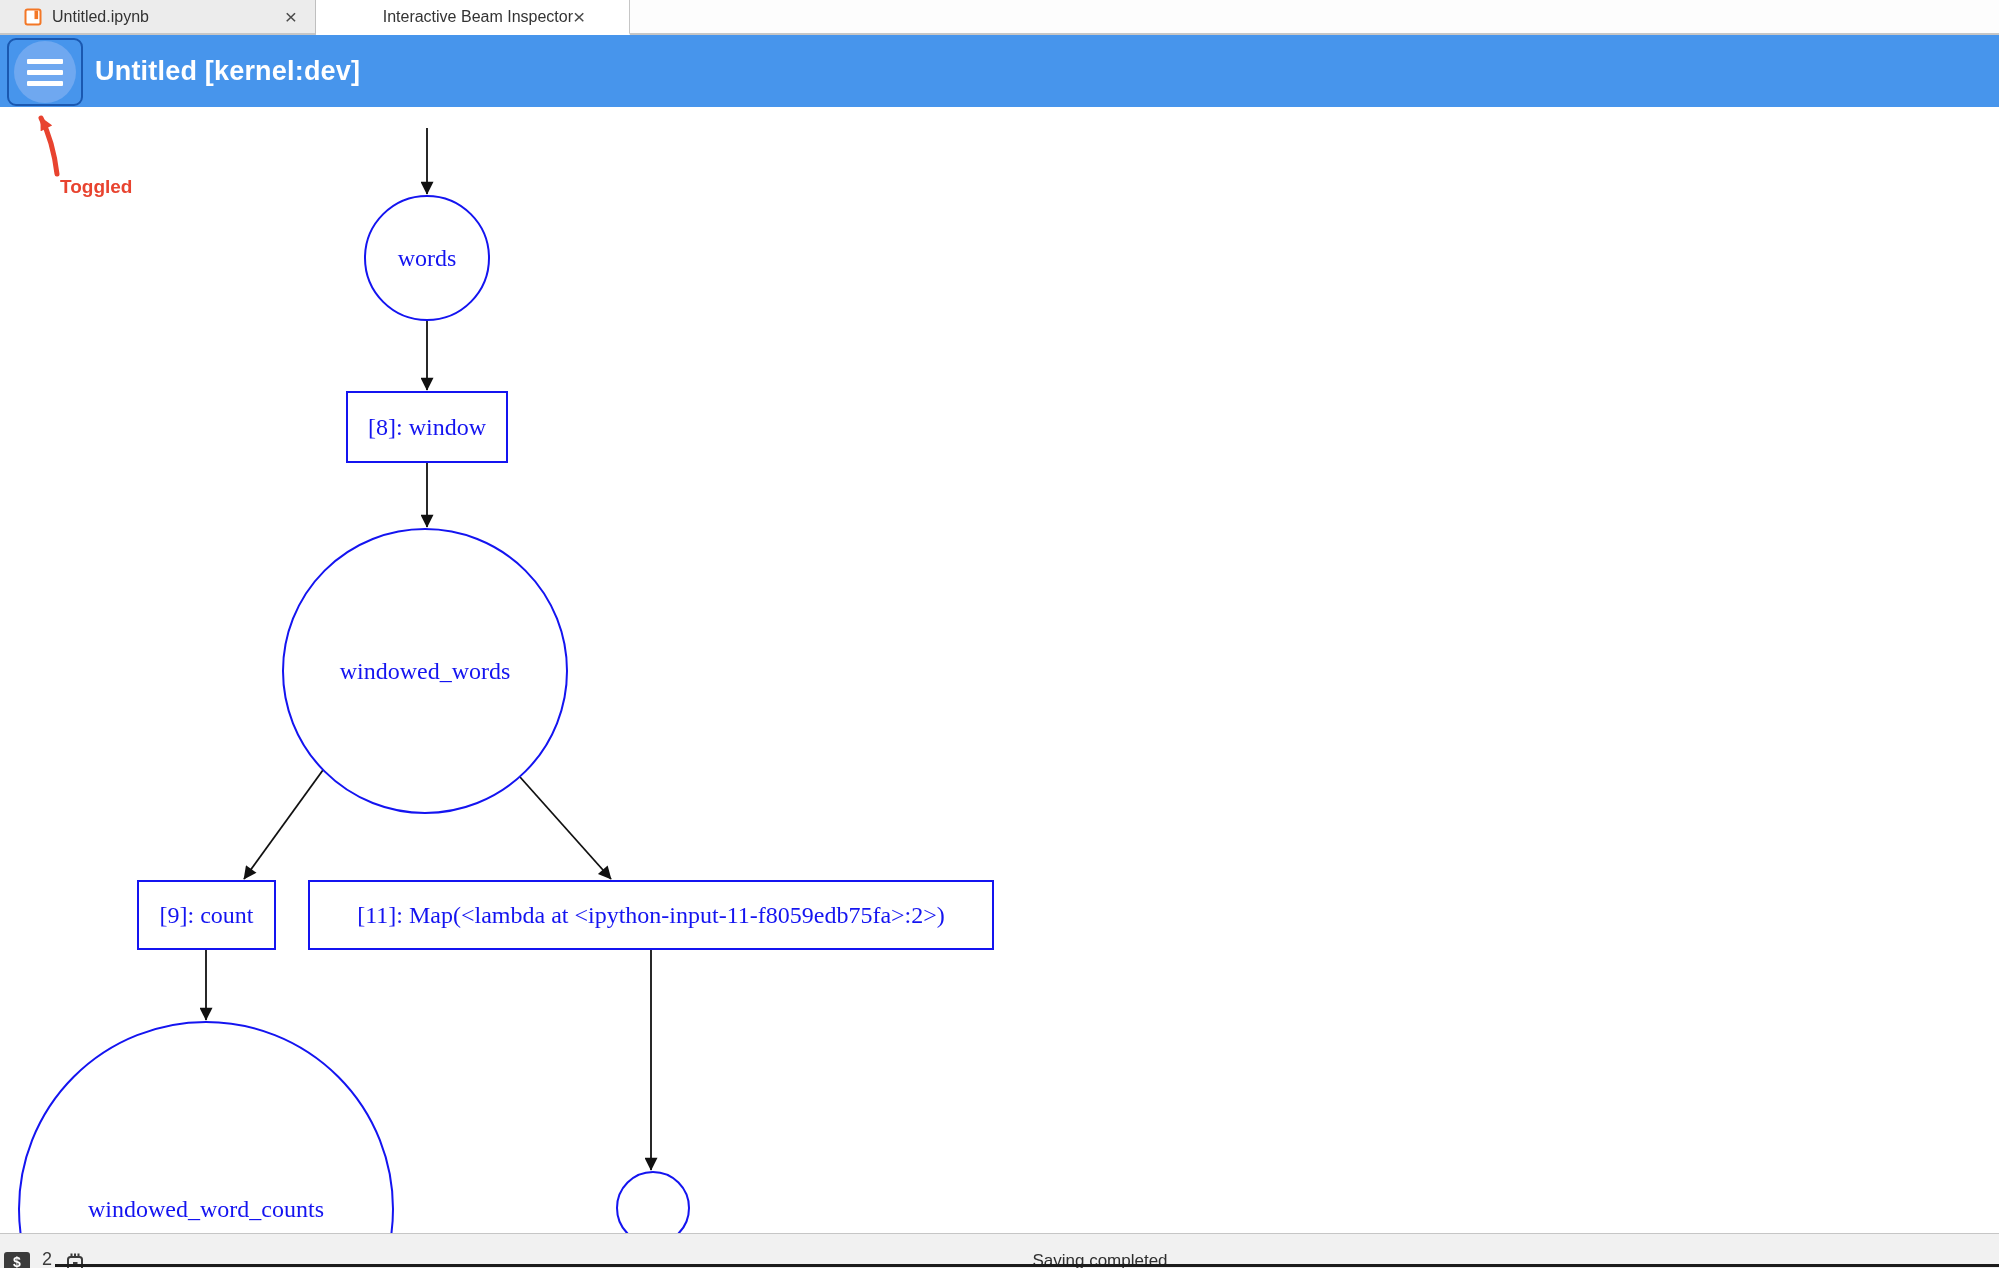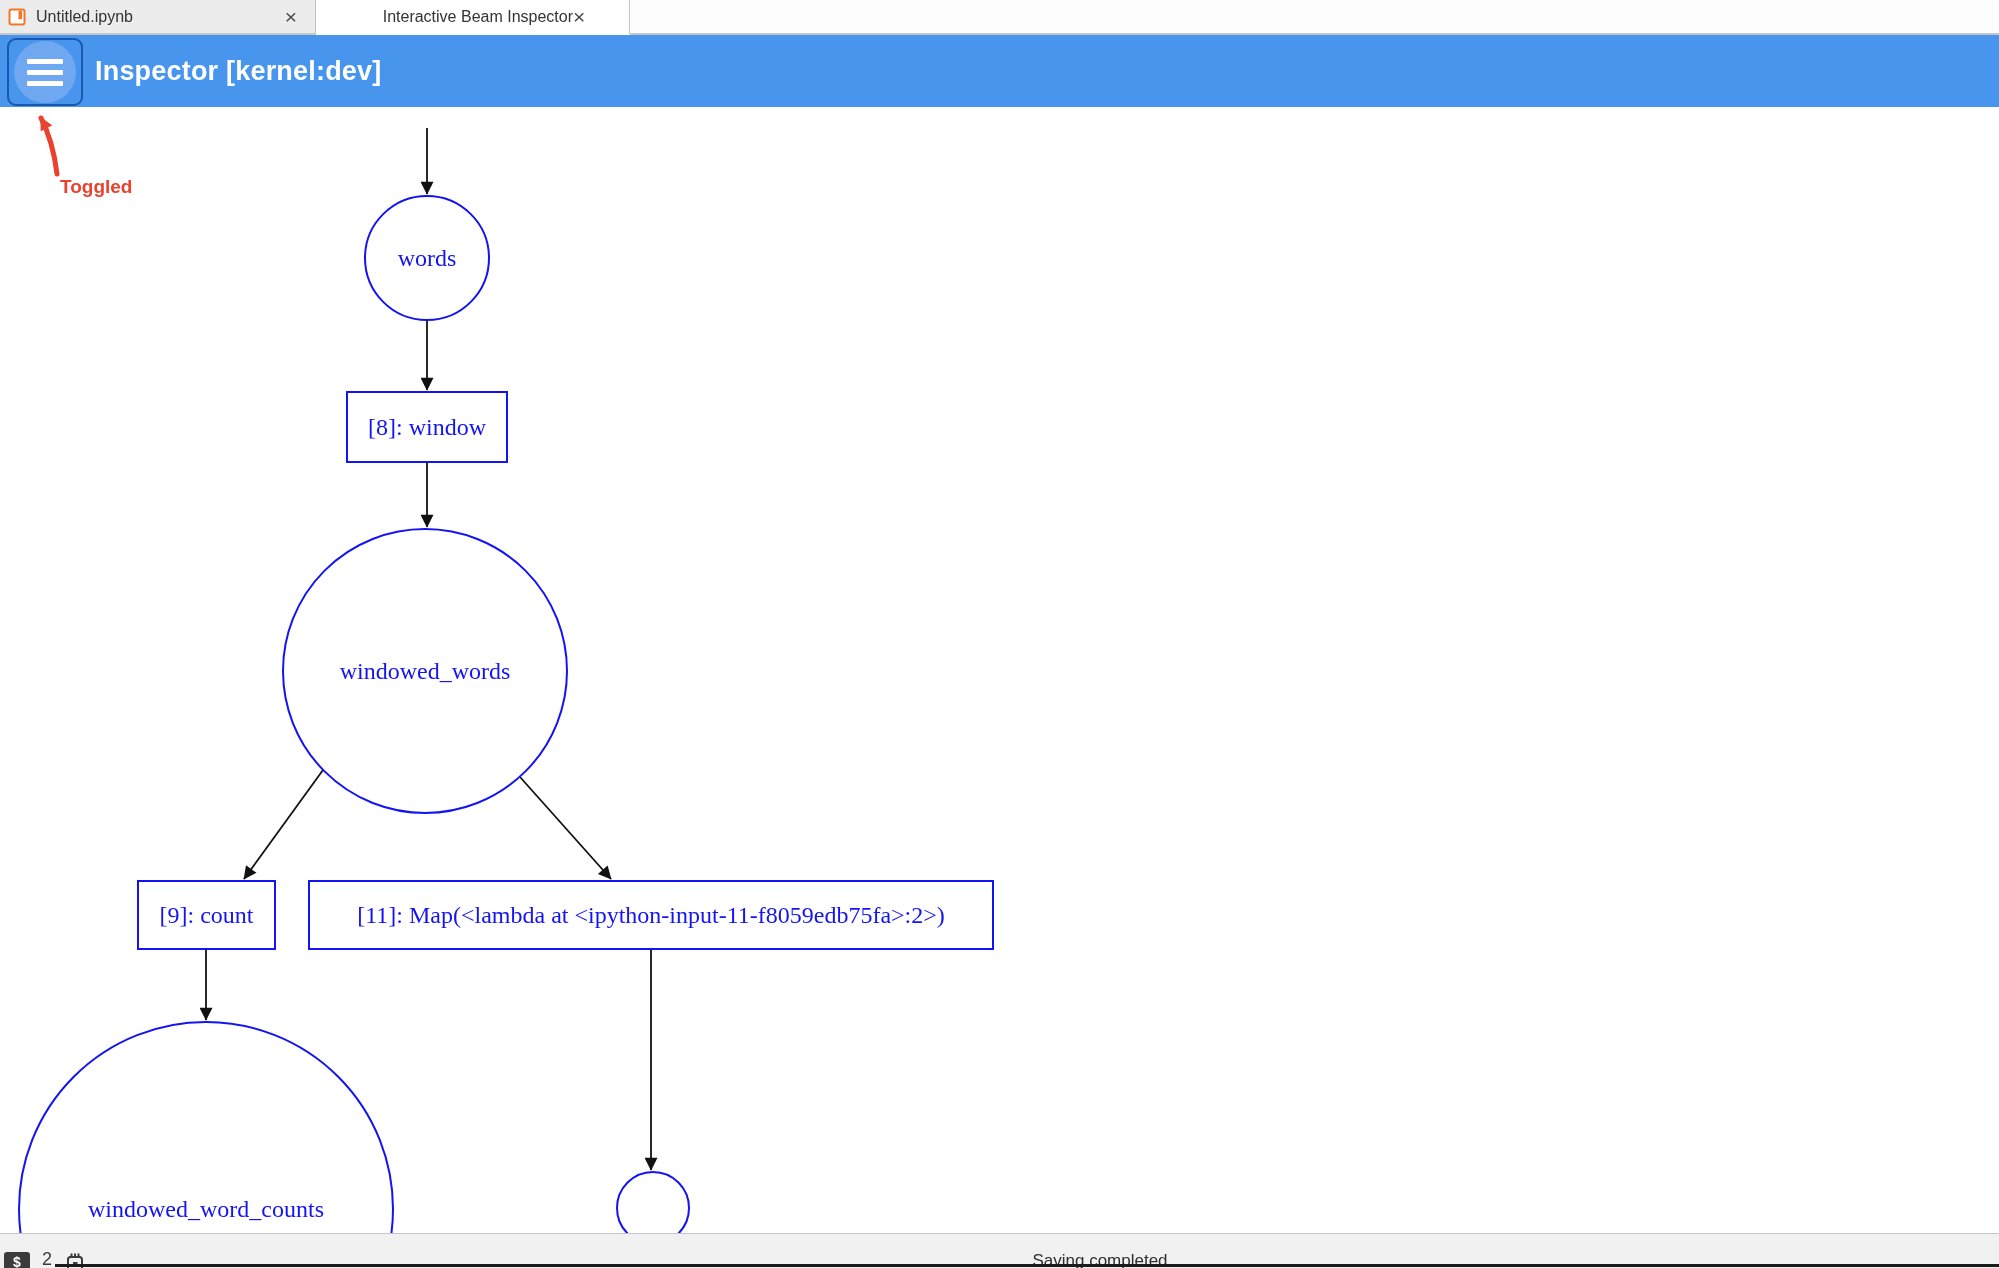--- a/index.html
+++ b/index.html
@@ -3,21 +3,21 @@
 <meta charset="utf-8">
 <style>
   html,body{margin:0;padding:0;width:1999px;height:1268px;overflow:hidden;
     font-family:"Liberation Sans",sans-serif;background:#fff;}
   .app{position:relative;width:1999px;height:1268px;overflow:hidden;background:#fff;}
 
   
   .tabbar{position:absolute;top:0;left:0;width:100%;height:35px;display:flex;z-index:5;background:#fff;}
   .tab{display:flex;align-items:center;box-sizing:border-box;height:35px;font-size:16px;color:var(--text-dark);}
   .tab.inactive{width:316px;background:var(--tab-inactive-bg);border-right:1px solid #bfbfbf;
-    border-bottom:2px solid var(--tab-border);padding:0 10px 0 8px;}
+    border-bottom:2px solid var(--tab-border);padding:0 10px 0 24px;}
   .tab.active{width:314px;background:#fff;border-right:1px solid var(--tab-border);
     border-bottom:2px solid #fff;justify-content:center;padding-left:23px;}
   .tab-filler{flex:1;border-bottom:2px solid var(--tab-border);background:#fdfdfd;}
   .tab-label{white-space:nowrap;}
   .tab .close{color:#4a4a4a;font-size:21px;line-height:1;cursor:pointer;}
   .tab.inactive .close{margin-left:auto;margin-right:8px;}
   .nb-icon{display:inline-flex;margin-right:10px;}
 
   
   .header{position:absolute;top:35px;left:0;width:100%;height:72px;background:var(--header-blue);z-index:4;}
@@ -79,21 +79,21 @@
   </div>
 
   <div class="header">
     <button class="menu-btn">
       <span class="menu-circle">
           <i></i>
           <i></i>
           <i></i>
         </span>
     </button>
-    <span class="header-title">Inspector [kernel:dev]</span>
+    <span class="header-title">Untitled [kernel:dev]</span>
   </div>
 
   <svg class="diagram" width="1999" height="1233">
     <defs>
       <marker id="ah" viewBox="0 0 10 10" refX="9.5" refY="5" markerUnits="userSpaceOnUse" markerWidth="18" markerHeight="13" orient="auto">
           <path d="M0,0 L10,5 L0,10 Z"></path>
         </marker>
       <marker id="ahr" viewBox="0 0 10 10" refX="9" refY="5" markerUnits="userSpaceOnUse" markerWidth="14" markerHeight="13" orient="auto">
           <path d="M0,0 L10,5 L0,10 Z"></path>
         </marker>

